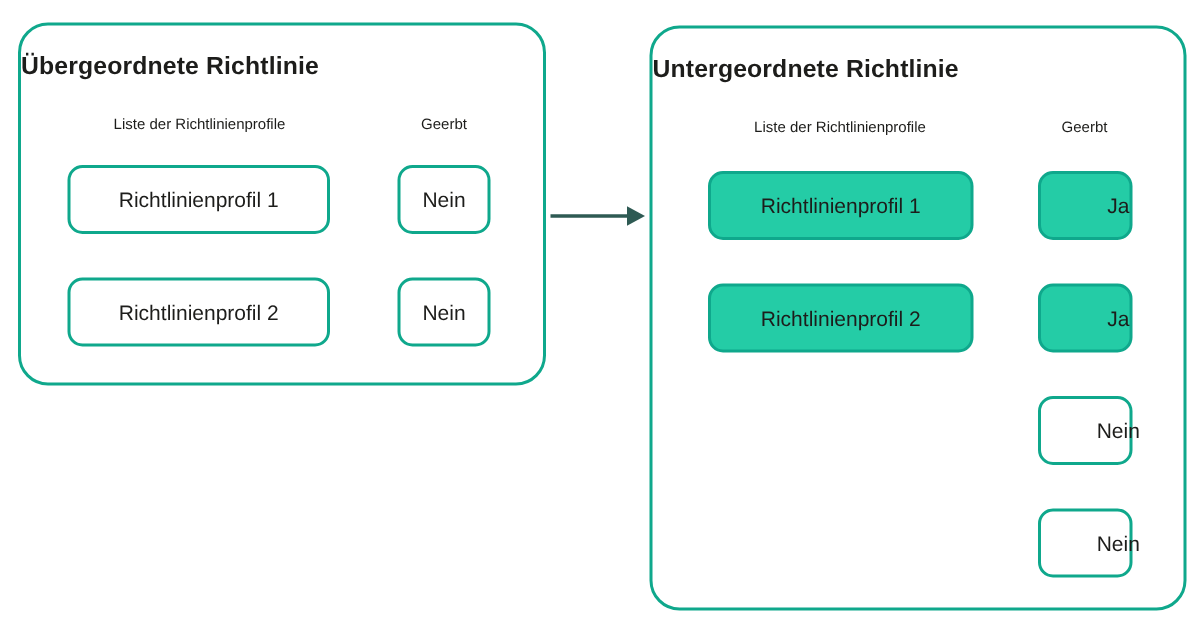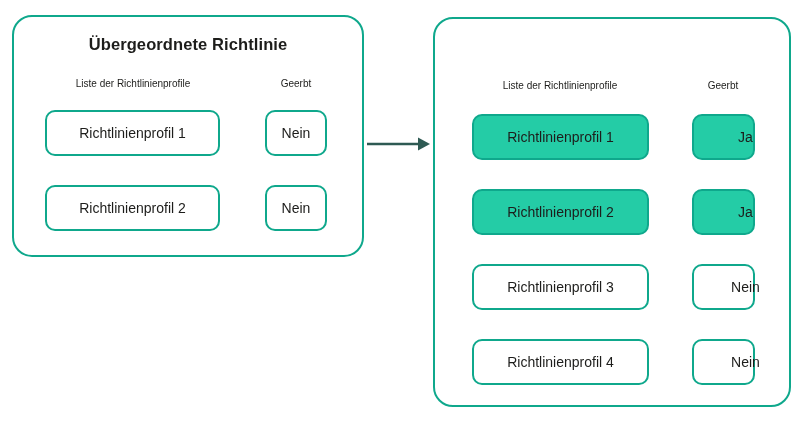--- a/index.html
+++ b/index.html
@@ -24,21 +24,21 @@
     border-radius: 20px;
   }
   .panel-left  { left: 12px;  top: 15px; width: 352px; height: 242px; }
   .panel-right { left: 433px; top: 17px; width: 358px; height: 390px; }
 
   .panel-title {
     position: absolute;
     left: 0; right: 0;
     top: 17px;
     margin: 0;
-    text-align: center;
+    text-align: left;
     font-size: 16.5px;
     line-height: 20px;
     font-weight: 700;
     letter-spacing: 0.1px;
     white-space: nowrap;
   }
   .col-header {
     position: absolute;
     top: 57px;
     transform: translateX(-50%);
@@ -102,29 +102,28 @@
     <div class="pill profile r2">Richtlinienprofil 2</div>
     <div class="pill flag r2">Nein</div>
   </section>
 
   <svg class="arrow" width="66" height="24" viewBox="0 0 66 24" aria-hidden="true">
     <line x1="1" y1="12" x2="52" y2="12" stroke-width="2.4"></line>
     <polygon points="52,5.5 64,12 52,18.5"></polygon>
   </svg>
 
   <section class="panel panel-right">
+    <h2 class="panel-title">Untergeordnete Richtlinie</h2>
     <div class="col-header col-profiles">Liste der Richtlinienprofile</div>
     <div class="col-header col-inherited">Geerbt</div>
 
     <div class="pill profile r1 filled">Richtlinienprofil 1</div>
     <div class="pill flag r1 filled">Ja</div>
 
     <div class="pill profile r2 filled">Richtlinienprofil 2</div>
     <div class="pill flag r2 filled">Ja</div>
 
-    <div class="pill profile r3">Richtlinienprofil 3</div>
     <div class="pill flag r3">Nein</div>
 
-    <div class="pill profile r4">Richtlinienprofil 4</div>
     <div class="pill flag r4">Nein</div>
   </section>
 
 </div>
 
 </body></html>

